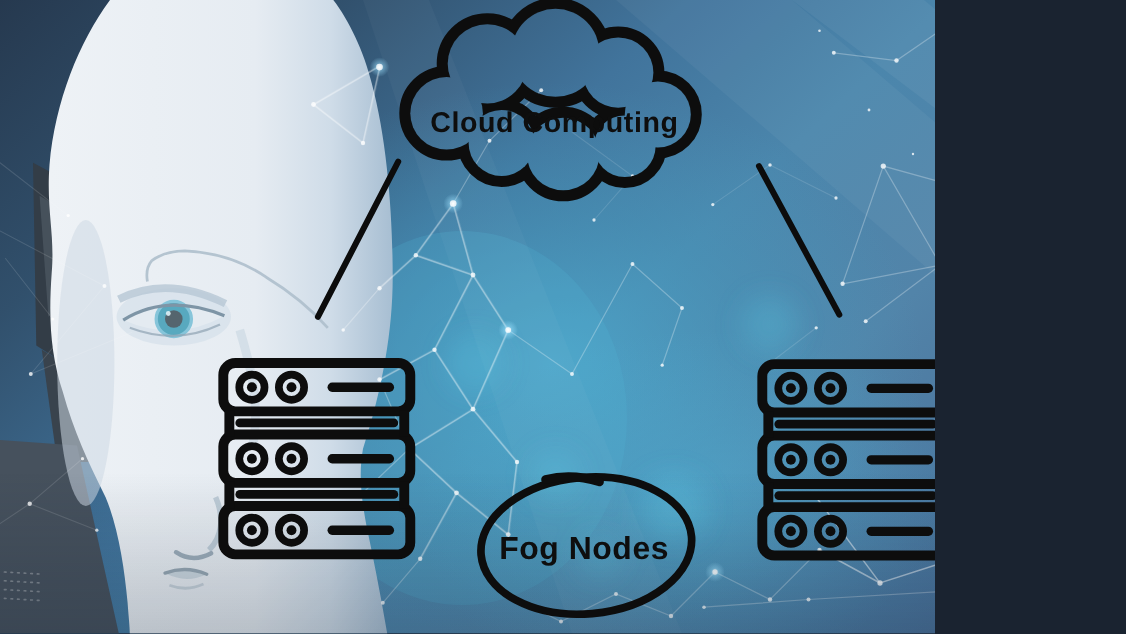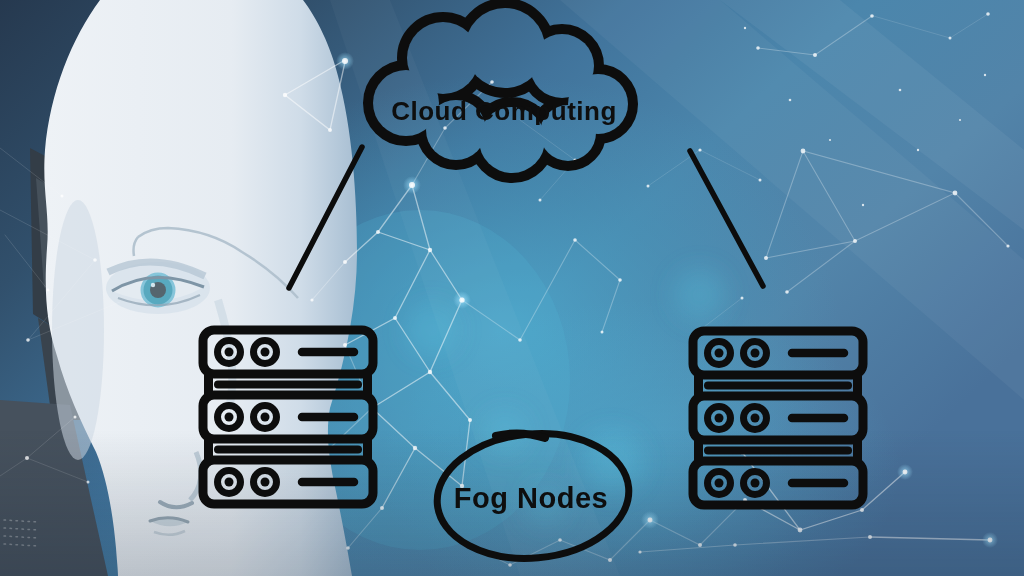--- a/index.html
+++ b/index.html
@@ -1,17 +1,17 @@
 <!DOCTYPE html>
 <html><head>
 <meta charset="utf-8">
 <style>
   html,body{margin:0;padding:0;background:#1a2330;}
   .stage{
-    position:relative;width:1024px;height:576px;overflow:hidden;
+    position:relative;width:850px;height:576px;overflow:hidden;
     font-family:"Liberation Sans",sans-serif;
   }
   .layer{position:absolute;left:0;top:0;width:1024px;height:576px;display:block;}
   .diagram-label{
     font-family:"Liberation Sans",sans-serif;
     font-weight:700;
     fill:#0e0e0e;
     letter-spacing:.5px;
   }
 </style>

